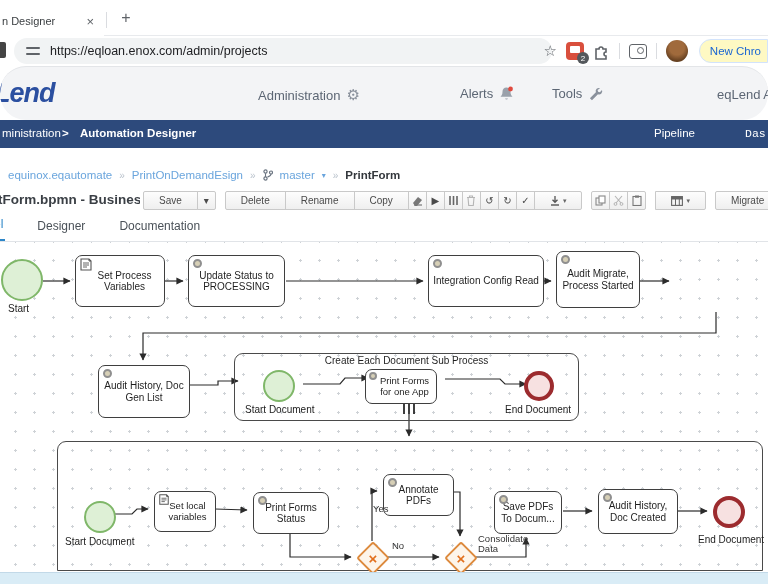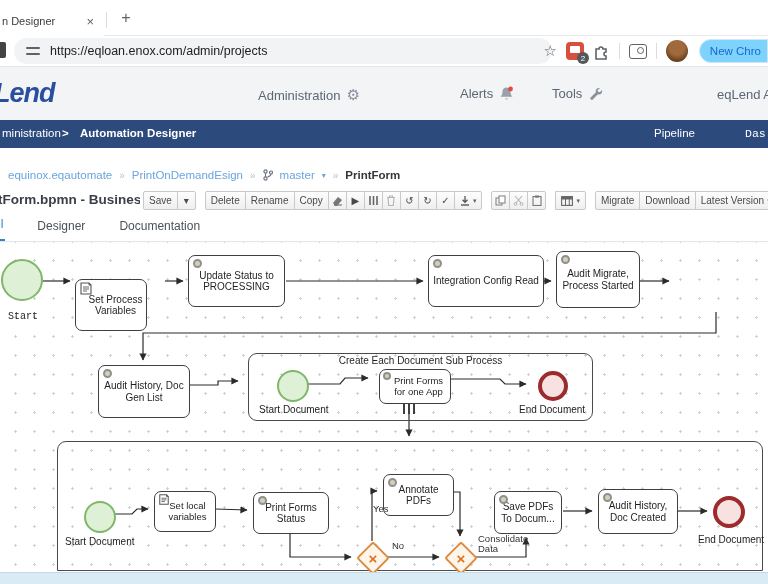--- a/index.html
+++ b/index.html
@@ -23,24 +23,24 @@
   .chrome-right { position:absolute; right:0; top:0; height:30px; display:flex; align-items:center; gap:9px; padding-right:0; }
   .star { font-size:15px; color:#5f6368; }
   .ext-red { position:relative; width:18px; height:18px; background:#d94f3d; border-radius:4px; }
   .ext-red:before { content:""; position:absolute; left:4px; top:4px; width:10px; height:7px; background:#fff; border-radius:1px; }
   .ext-badge { position:absolute; right:-5px; bottom:-4px; width:12px; height:12px; background:#54585c; color:#fff; font-size:8px; border-radius:50%; display:flex; align-items:center; justify-content:center; }
   .puzzle { width:17px; height:17px; }
   .vdiv { width:1px; height:16px; background:#dadce0; }
   .sidepanel { width:18px; height:15px; border:1.7px solid #5f6368; border-radius:3px; position:relative; }
   .sidepanel:before { content:""; position:absolute; right:2px; top:2px; width:5px; height:5px; border:1.4px solid #5f6368; border-radius:50%; }
   .avatar { width:22px; height:22px; border-radius:50%; background:radial-gradient(circle at 50% 35%, #a06a3c 0 40%, #6b4423 70%, #4e3118); }
-  .newchrome { height:24px; background:#7dd3fc; border:1px solid #d2e3fc; border-radius:12px 0 0 12px; color:#1a66d2; font-size:11.5px; display:flex; align-items:center; padding:0 6px 0 10px; margin-left:2px; white-space:nowrap; }
-
-  
-  .appheader { position:relative; height:54px; background:#f3f4f6; border-top:1px solid #e3e5e8; overflow:hidden; }
+  .newchrome { height:24px; background:#fef9c3; border:1px solid #d2e3fc; border-radius:12px 0 0 12px; color:#1a66d2; font-size:11.5px; display:flex; align-items:center; padding:0 6px 0 10px; margin-left:2px; white-space:nowrap; }
+
+  
+  .appheader { position:relative; height:54px; background:#f3f4f6; border-top:1px solid #e3e5e8; overflow:hidden;border-radius:26px; }
   .logo { position:absolute; left:-6px; top:11px; font-size:27px; font-weight:bold; font-style:italic; color:#2b4fa0; letter-spacing:-1px; }
   .menu { position:absolute; top:19px; font-size:13px; color:#5c6674; display:flex; align-items:center; gap:6px; }
   .menu-admin { left:258px; } .menu-alerts { left:460px; } .menu-tools { left:552px; }
   .gear-glyph { font-size:15px; color:#8a919c; }
   .bell-wrap { position:relative; width:14px; height:15px; }
   .acct { position:absolute; right:-4px; top:20px; font-size:13px; color:#5c6674; white-space:nowrap; }
 
   
   .navbar { position:relative; height:28px; background:#2d4a7c; color:#fff; overflow:hidden; }
   .navbar .crumb { position:absolute; top:7px; font-size:11.5px; }
@@ -52,21 +52,21 @@
   .spacer { height:14px; background:#fff; }
   .bcrow { position:relative; height:26px; background:#fff; display:flex; align-items:center; gap:7px; padding-left:8px; font-size:11.5px; }
   .bc-link { color:#6aa5dd; } .bc-sep { color:#b9c2cc; font-size:10px; } .bc-file { color:#33373c; font-weight:bold; }
   .branch-icon { width:10px; height:12px; }
   .bc-caret { color:#6aa5dd; font-size:8px; }
 
   
   .toolbar { position:relative; height:26px; background:#fff; display:flex; align-items:center; overflow:hidden; }
   .tb-title { position:absolute; left:-2px; top:4px; font-size:13.5px; font-weight:bold; color:#3a3f45; white-space:nowrap; width:142px; overflow:hidden; }
   .tb-buttons { position:absolute; left:143px; top:3px; display:flex; align-items:center; gap:2px; }
-  .btn { height:19px; border:1px solid #c9c9c9; background:linear-gradient(#fdfdfd,#efefef); color:#4a4a4a; font-size:10px; display:flex; align-items:center; justify-content:center; padding:0 5px; border-radius:2px; white-space:nowrap; }
+  .btn { height:19px; border:1px solid #c9c9c9; background:linear-gradient(#fdfdfd,#efefef); color:#4a4a4a; font-size:10px; display:flex; align-items:center; justify-content:center; padding:0 15px; border-radius:2px; white-space:nowrap; }
   .btn.ico { width:19px; padding:0; }
   .btn .caret { font-size:7px; margin-left:3px; color:#666; }
   .grp { display:flex; gap:0; } .grp .btn { border-radius:0; margin-left:-1px; }
   .grp .btn:first-child { border-radius:2px 0 0 2px; margin-left:0; } .grp .btn:last-child { border-radius:0 2px 2px 0; }
   .gap { width:5px; }
   svg.mi { display:block; }
 
   
   .tabsrow { position:relative; height:28px; background:#fff; border-bottom:1px solid #e1e4e8; display:flex; align-items:flex-end; gap:30px; padding-left:0; font-size:12px; color:#4a5158; }
   .vtab { padding:0 2px 8px 2px; } 
@@ -301,23 +301,23 @@
         <path d="M372,299 L372,249 L377,249" marker-end="url(#arr)"></path>
         <path d="M453,250 L460,250 L460,294" marker-end="url(#arr)"></path>
         <path d="M388,315 L439,315" marker-end="url(#arr)"></path>
         <path d="M476,315 L526,315 L526,296" marker-end="url(#arr)"></path>
         <path d="M563,269 L592,269" marker-end="url(#arr)"></path>
         <path d="M677,269 L707,269" marker-end="url(#arr)"></path>
       </g>
     </svg>
 
     <div class="node event ev-start" style="left:1px;top:17px;width:42px;height:42px;"></div>
-    <div class="ev-label" style="left:8px;top:69px;font-family:Liberation Mono, monospace;">Start</div>
-
-    <div class="node task" style="left:75px;top:13px;width:72px;height:52px;padding-left:12px;margin-top:24px;">
+    <div class="ev-label" style="left:8px;top:61px;">Start</div>
+
+    <div class="node task" style="left:75px;top:13px;width:90px;height:52px;padding-left:12px;">
       <svg class="ticon-svg" width="14" height="13" viewBox="0 0 14 13">
         <path d="M2 1h8l2 2v9H2z" fill="#fff" stroke="#555" stroke-width="1.1"></path>
           <path d="M10 1v2h2" fill="none" stroke="#555"></path>
           <path d="M4 5h6M4 7h6M4 9h4" stroke="#555" stroke-width="0.9"></path>
       </svg>
       <span>Set Process Variables</span>
     </div>
 
     <div class="node task" style="left:188px;top:13px;width:97px;height:52px;">
       <span class="ticon-circle"></span>
@@ -333,21 +333,21 @@
       <span class="ticon-circle"></span>
       <span>Audit Migrate, Process Started</span>
     </div>
 
 
     <div class="node task" style="left:98px;top:123px;width:92px;height:53px;">
       <span class="ticon-circle"></span>
       <span>Audit History, Doc Gen List</span>
     </div>
 
-    <div class="node subproc" style="left:248px;top:111px;width:345px;height:68px;padding-left:46px;">
+    <div class="node subproc" style="left:234px;top:111px;width:345px;height:68px;padding-left:46px;">
       <div class="sub-title">Create Each Document Sub Process</div>
       <div class="event ev-start" style="position:absolute;left:28px;top:16px;width:32px;height:32px;"></div>
       <div class="ev-label" style="left:10px;top:50px;">Start Document</div>
       <div class="task" style="position:absolute;left:130px;top:15px;width:72px;height:35px;font-size:9.5px;padding-left:10px;">
         <span class="ticon-circle" style="width:8px;height:8px;top:2px;left:3px;"></span>
         <span>Print Forms for one App</span>
       </div>
       <div class="event ev-end" style="position:absolute;left:289px;top:17px;width:30px;height:30px;"></div>
       <div class="ev-label" style="left:270px;top:50px;">End Document</div>
     </div>

